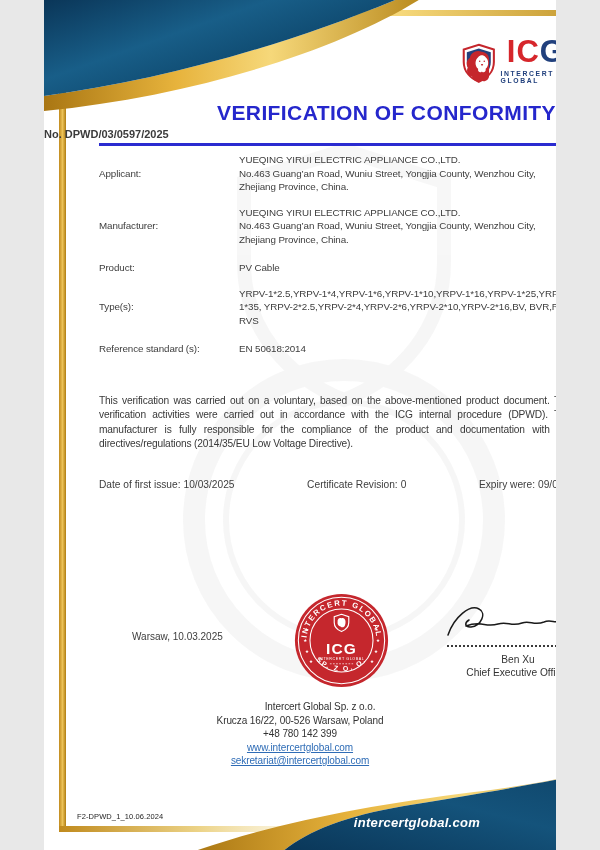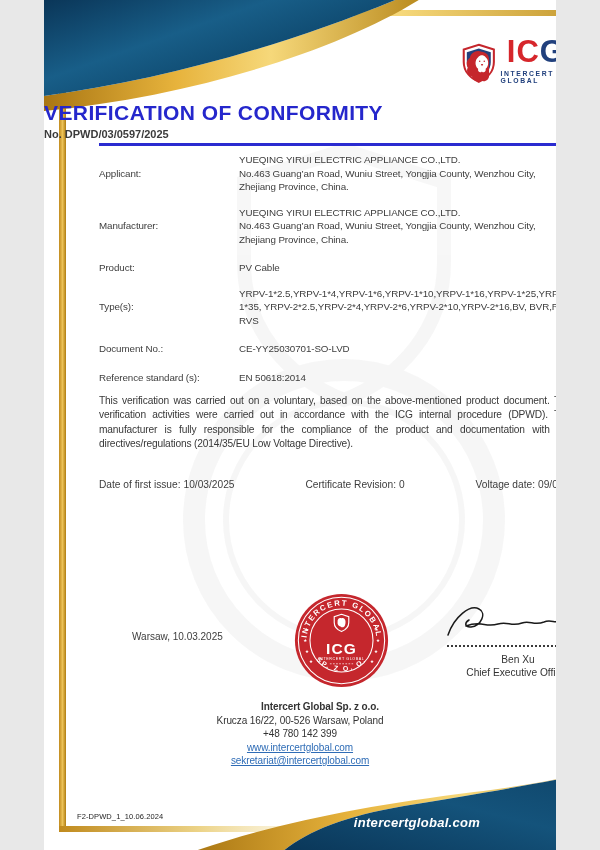--- a/index.html
+++ b/index.html
@@ -10,21 +10,21 @@
 
   
   .logo{position:absolute;left:417px;top:36px;display:flex;align-items:flex-start;}
   .logo-txt{margin-left:4px;display:flex;flex-direction:column;align-items:center;}
   .logo-icg{font-size:31px;font-weight:bold;line-height:1;letter-spacing:1px;}
   .logo-ic{color:#d6262b;}
   .logo-g{color:#21407d;}
   .logo-sub{font-size:6.8px;font-weight:600;color:#21407d;letter-spacing:1.6px;margin-top:3px;}
 
   
-  .title{position:absolute;top:101px;left:0;right:0;text-align:left;
+  .title{position:absolute;top:101px;left:0;right:0;text-align:right;
          font-size:21px;font-weight:bold;color:#2527cc;letter-spacing:.4px;}
   .certno{position:absolute;top:128px;left:0;right:0;text-align:left;
           font-size:11px;font-weight:bold;color:#3b3b3b;}
   .rule{position:absolute;top:143px;left:55px;width:472px;height:3px;background:#2a2bd0;}
 
   
   .details{position:absolute;top:153px;left:55px;width:472px;
            font-size:9.8px;color:#3d3d3d;letter-spacing:-.1px;}
   .drow{display:flex;margin-bottom:12px;}
   .dlabel{width:140px;flex:none;align-self:center;}
@@ -43,21 +43,21 @@
   .seal{position:absolute;top:592px;left:249px;width:97px;height:97px;}
 
   .signature{position:absolute;top:597px;left:392px;width:164px;text-align:center;
              font-size:10.2px;color:#333;}
   .dotline{width:142px;margin:0 auto;border-bottom:2px dotted #3a3a3a;}
   .sig-name{margin-top:7px;}
   .sig-role{margin-top:2px;}
 
   .footer{position:absolute;top:700px;left:0;right:0;text-align:center;
           font-size:10px;color:#333;line-height:13.5px;letter-spacing:-.1px;}
-  .footer .company{font-weight:bold;padding-left:40px;}
+  .footer .company{font-weight:normal;padding-left:40px;}
   .footer a{color:#2e6cb6;text-decoration:underline;display:block;cursor:pointer;}
 
   .doccode{position:absolute;top:812px;left:33px;font-size:7.5px;color:#1d1d1d;letter-spacing:.1px;}
   .bottomsite{position:absolute;top:815px;left:288px;width:170px;text-align:center;z-index:2;
               color:#fff;font-weight:bold;font-size:13px;letter-spacing:.3px;font-style:italic;}
 </style>
 </head>
 <body>
 
 <div class="page">
@@ -156,36 +156,32 @@
         </div>
       </div>
       <div class="drow">
         <div class="dlabel">Product:</div>
         <div class="dvalue">PV Cable</div>
       </div>
       <div class="drow gap-lg">
         <div class="dlabel">Type(s):</div>
         <div class="dvalue">YRPV-1*2.5,YRPV-1*4,YRPV-1*6,YRPV-1*10,YRPV-1*16,YRPV-1*25,YRPV-1*35, YRPV-2*2.5,YRPV-2*4,YRPV-2*6,YRPV-2*10,YRPV-2*16,BV, BVR,RV, RVS</div>
       </div>
-      <div class="drow gap-lg">
-        <div class="dlabel">Document No.:</div>
-        <div class="dvalue">CE-YY25030701-SO-LVD</div>
-      </div>
       <div class="drow">
         <div class="dlabel">Reference standard (s):</div>
         <div class="dvalue">EN 50618:2014</div>
       </div>
     </div>
 
     <div class="bodytext">This verification was carried out on a voluntary, based on the above-mentioned product document. The verification activities were carried out in accordance with the ICG internal procedure (DPWD). The manufacturer is fully responsible for the compliance of the product and documentation with EU directives/regulations (2014/35/EU Low Voltage Directive).</div>
 
     <div class="dates">
       <span><span>Date of first issue:</span><span class="dv">10/03/2025</span></span>
       <span><span>Certificate Revision:</span><span class="dv">0</span></span>
-      <span><span>Voltage date:</span><span class="dv">09/03/2030</span></span>
+      <span><span>Expiry were:</span><span class="dv">09/03/2030</span></span>
     </div>
 
     <div class="placedate">Warsaw, 10.03.2025</div>
 
     <svg class="seal" viewBox="0 0 100 100">
       <circle cx="50" cy="50" r="48" fill="#c5272d"></circle>
       <circle cx="50" cy="50" r="44.5" fill="none" stroke="#fff" stroke-width="1.1"></circle>
       <circle cx="50" cy="50" r="32.5" fill="none" stroke="#fff" stroke-width="1.1"></circle>
       <defs>
         <path id="arcT" d="M14 50 A36 36 0 1 1 86 50" fill="none"></path>

